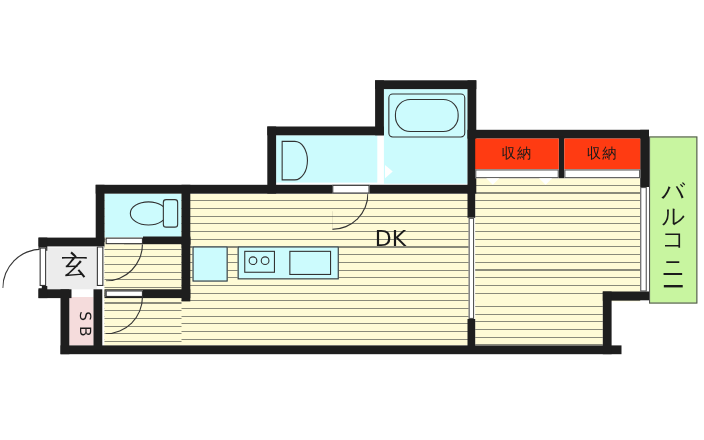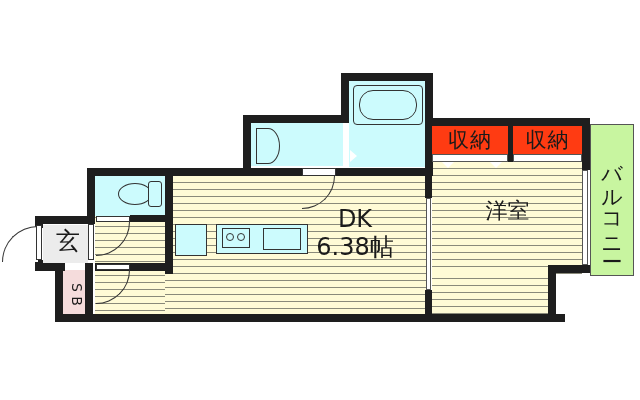--- a/index.html
+++ b/index.html
@@ -2,21 +2,21 @@
 <html><head>
 <meta charset="utf-8">
 <style>
   html,body{margin:0;padding:0;background:#fff;}
   body{width:640px;height:400px;position:relative;overflow:hidden;font-family:"DejaVu Sans",sans-serif;}
   .abs{position:absolute;box-sizing:border-box;}
   .wall{background:#1e1e1e;}
   .floor{background:repeating-linear-gradient(to bottom,#fffbd6 0px,#fffbd6 6px,#8a8a7a 6px,#8a8a7a 7px);}
   .wet{background:#ccfbfd;}
   .tile{background:#ececec;}
-  .storage{background:#ff3b12;color:#1a1a1a;display:flex;align-items:center;justify-content:center;font-size:21px;letter-spacing:1px;}
+  .storage{background:#ff3b12;color:#1a1a1a;display:flex;align-items:center;justify-content:center;font-size:13px;letter-spacing:1px;}
   .balcony{background:#c8f5a0;border:1px solid #555;}
   .label{color:#1a1a1a;text-align:center;line-height:1.15;}
   .door-leaf{border:1px solid #333;background:#fff;}
   .fixture{border:1px solid #333;background:#ccfbfd;}
   .opening{background:#fff;border:1px solid #555;}
 </style>
 </head>
 <body>
 
 <div>
@@ -86,26 +86,24 @@
   </div>
   <div class="abs" style="left:432px;top:154px;width:76px;height:8px;background:#fff;border:1px solid #555;"></div>
   <div class="abs" style="left:513px;top:154px;width:69px;height:8px;background:#fff;border:1px solid #555;"></div>
   <div class="abs" style="left:442px;top:162px;width:0;height:0;border-left:6px solid transparent;border-right:6px solid transparent;border-top:6px solid #fff;"></div>
   <div class="abs" style="left:490px;top:162px;width:0;height:0;border-left:6px solid transparent;border-right:6px solid transparent;border-top:6px solid #fff;"></div>
 
   <div class="abs balcony" style="left:590px;top:124px;width:44px;height:152px;display:flex;align-items:center;justify-content:center;">
     <span style="writing-mode:vertical-rl;font-size:21px;color:#1a1a1a;letter-spacing:1px;">バルコニー</span>
   </div>
 
-  <div class="abs label" style="left:300px;top:206px;width:110px;font-size:24px;">
+  <div class="abs label" style="left:300px;top:206px;width:110px;font-size:20px;">
     <div>DK</div>
-    <div>6.38帖</div>
   </div>
   <div class="abs label" style="left:450px;top:198px;width:115px;font-size:22px;">
-    <div>洋室</div>
   </div>
   <div class="abs label" style="left:48px;top:228px;width:40px;font-size:24px;">玄</div>
   <div class="abs label" style="left:63px;top:274px;width:22px;font-size:14px;writing-mode:vertical-rl;height:40px;">S B</div>
 
   <div class="abs fixture" style="left:118px;top:183px;width:34px;height:22px;border-radius:50%;"></div>
   <div class="abs fixture" style="left:148px;top:181px;width:14px;height:26px;border-radius:3px;"></div>
 
   <div class="abs fixture" style="left:256px;top:128px;width:24px;height:36px;border-radius:0 50% 50% 0;"></div>
 
   <div class="abs fixture" style="left:353px;top:85px;width:70px;height:40px;border-radius:4px;"></div>

